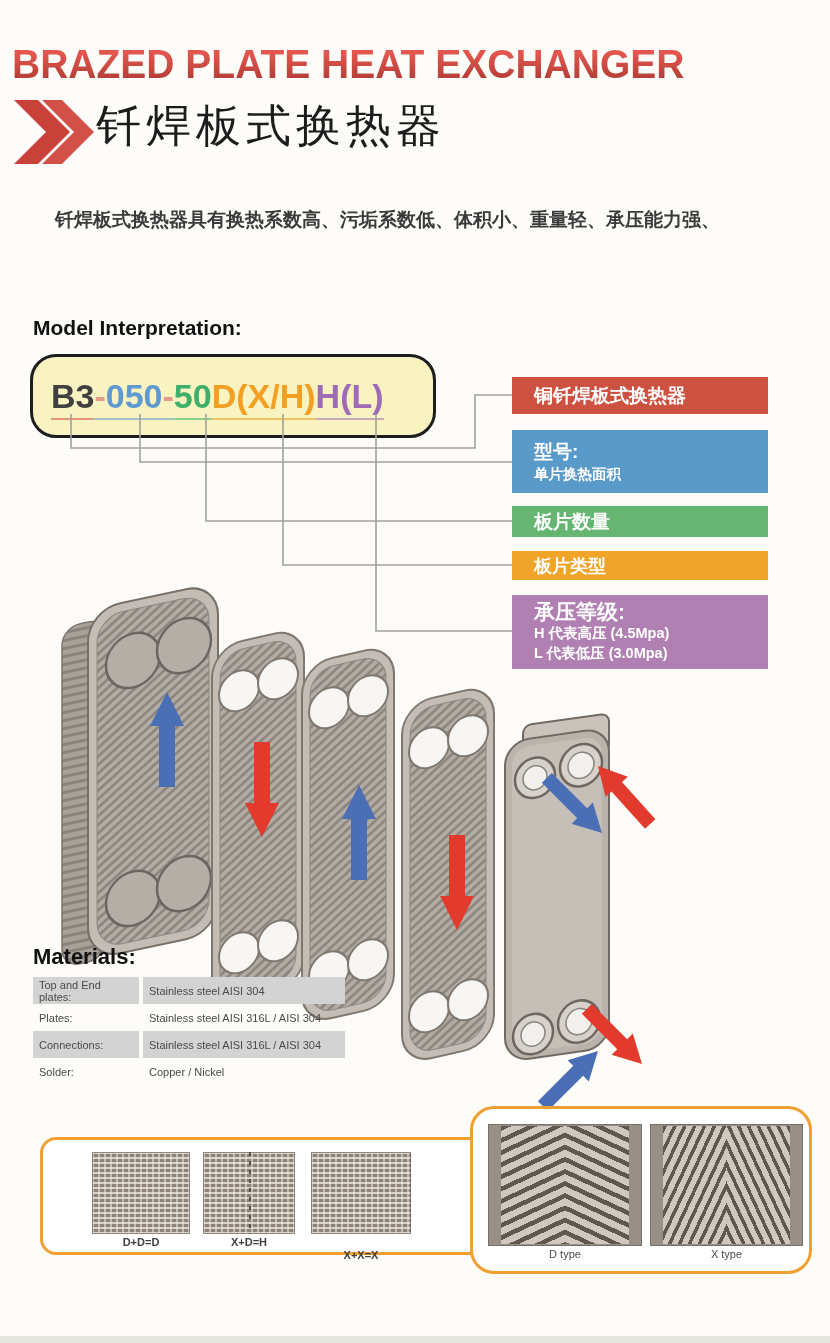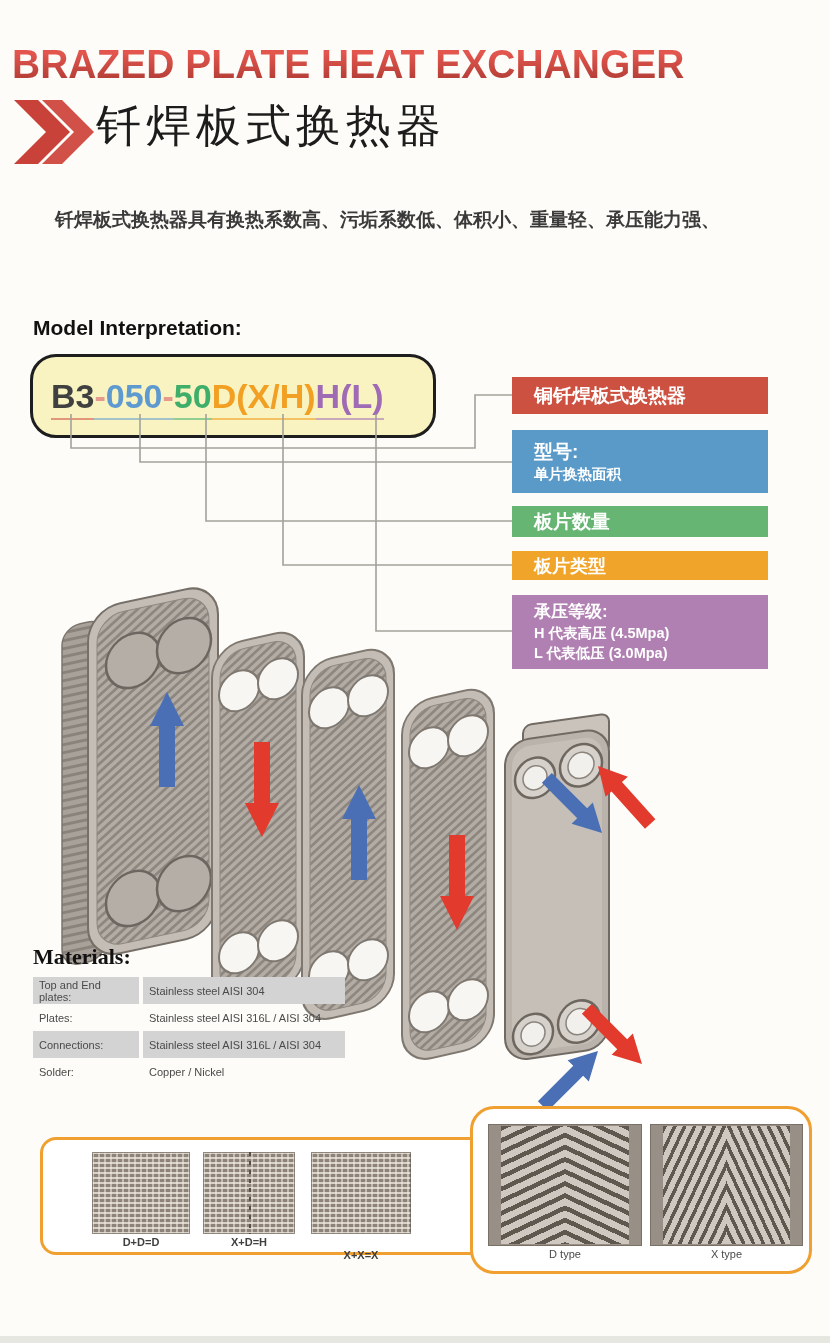--- a/index.html
+++ b/index.html
@@ -39,21 +39,21 @@
   .code-part{font-size:34px;font-weight:bold;letter-spacing:0px;}
   .connectors{left:0;top:340px;pointer-events:none;}
   .mi-label{
     left:512px;width:256px;box-sizing:border-box;color:#fff;
     padding:4px 10px 4px 22px;display:flex;flex-direction:column;justify-content:center;
   }
   .lbl-main{font-size:19px;font-weight:bold;line-height:24px;display:block;}
   .lbl-sub{font-size:14.5px;font-weight:bold;line-height:20px;display:block;}
 
   
-  .mat-heading{left:33px;top:944px;font-size:22px;font-weight:bold;color:#111;font-family:Liberation Serif, serif;}
+  .mat-heading{left:33px;top:944px;font-size:22px;font-weight:bold;color:#111;}
   .mat-table{left:33px;top:977px;width:312px;}
   .mat-row{display:flex;gap:4px;height:27px;}
   .mat-cell{display:flex;align-items:center;font-size:11px;color:#4a4a4a;padding:6px 6px;box-sizing:border-box;}
   .mat-label{width:106px;}
   .mat-value{width:202px;}
   .mat-row.shaded .mat-cell{background:#d3d3d3;}
 
   
   .panel{background:#ffffff;border:3.5px solid #f0a030;box-sizing:border-box;}
   .panel-left{left:40px;top:1137px;width:660px;height:118px;border-radius:16px;}
@@ -125,21 +125,21 @@
     <span class="lbl-main">型号:</span>
     <span class="lbl-sub">单片换热面积</span>
   </div>
   <div class="abs mi-label" style="top: 506px; height: 31px; background: rgb(102, 181, 115);">
     <span class="lbl-main">板片数量</span>
   </div>
   <div class="abs mi-label" style="top: 551px; height: 29px; background: rgb(240, 164, 42);">
     <span class="lbl-main" style="font-size:18px;">板片类型</span>
   </div>
   <div class="abs mi-label" style="top: 595px; height: 74px; background: rgb(177, 128, 178);">
-    <span class="lbl-main" style="font-size:17px;line-height:22px;">承压等级:</span>
+    <span class="lbl-main" style="font-size:21px;line-height:22px;">承压等级:</span>
     <span class="lbl-sub">H 代表高压 (4.5Mpa)</span>
     <span class="lbl-sub">L 代表低压 (3.0Mpa)</span>
   </div>
 
   <svg class="abs" style="left:40px;top:570px;" width="640" height="545" viewBox="0 0 640 545">
     <defs>
       <pattern id="hatch" width="7" height="7" patternUnits="userSpaceOnUse" patternTransform="rotate(55)">
         <rect width="7" height="7" fill="#b2aca4"></rect>
         <rect width="3" height="7" fill="#8e8780"></rect>
       </pattern>

